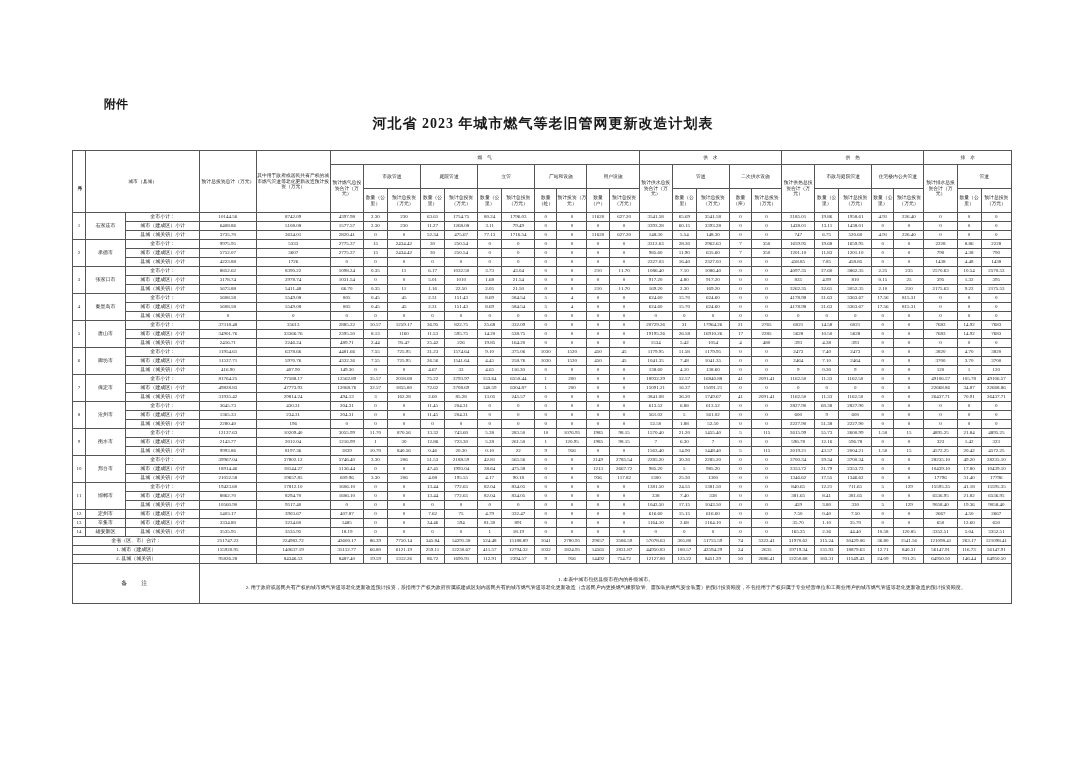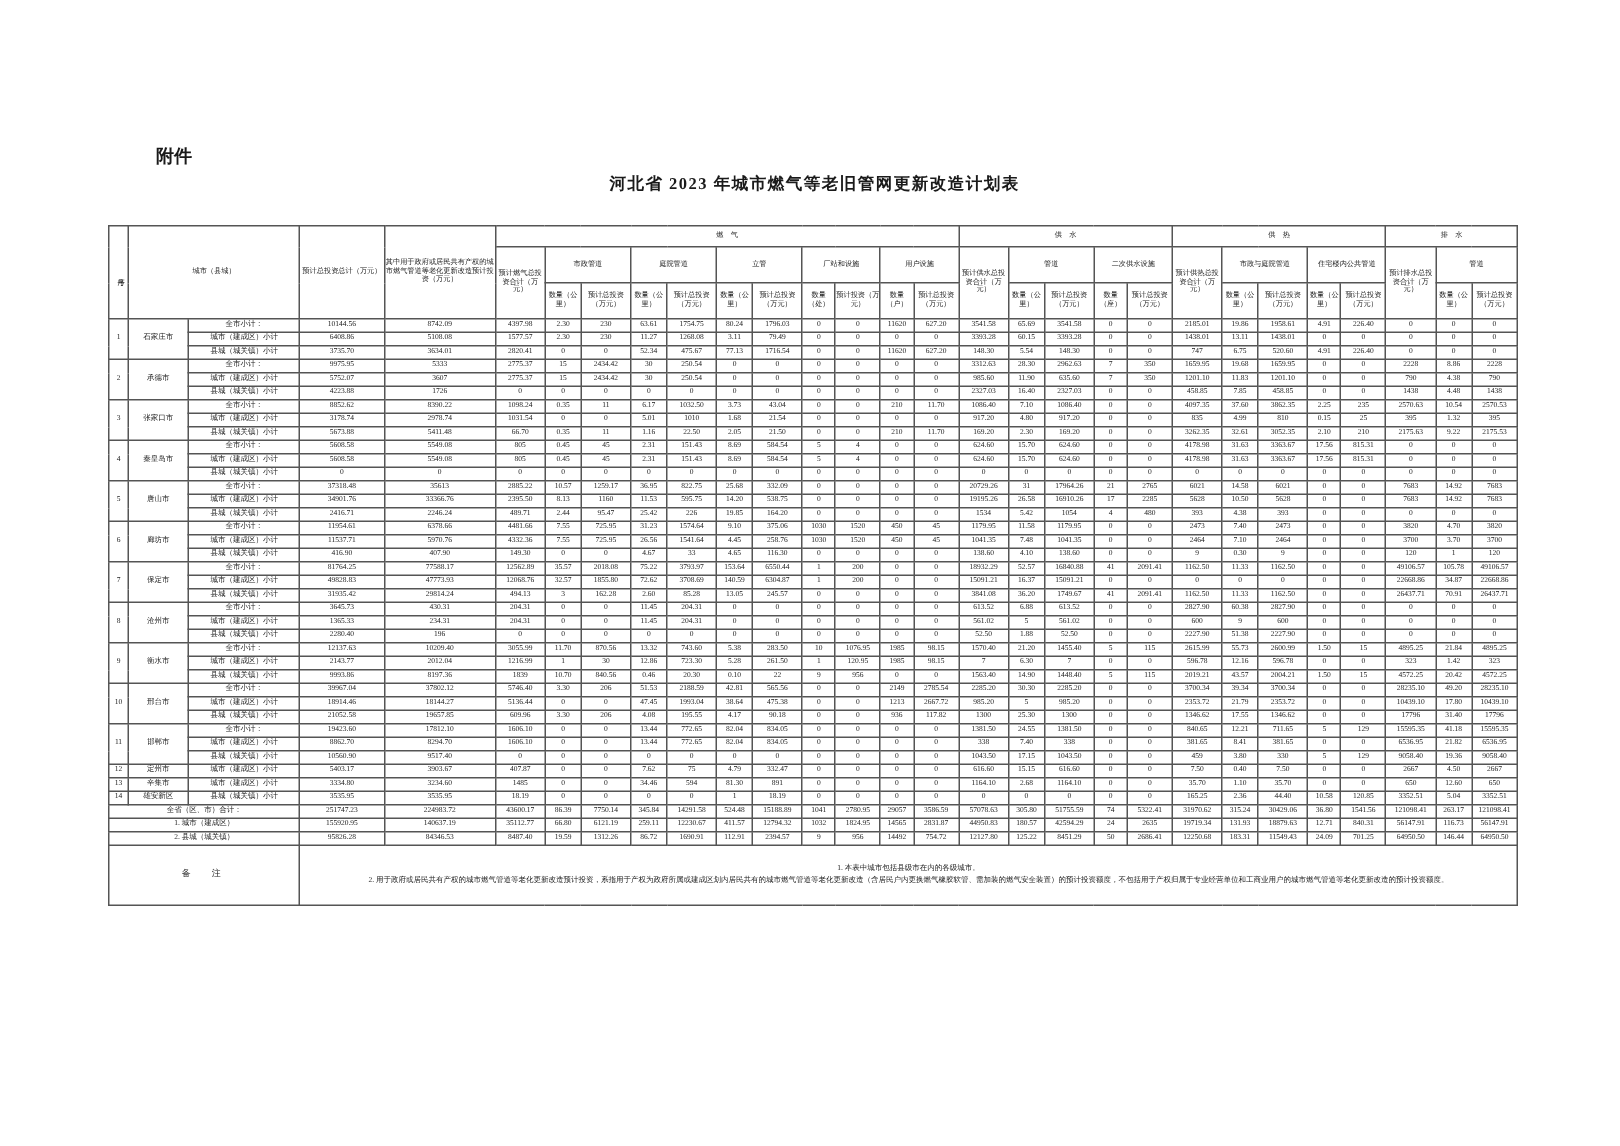--- a/index.html
+++ b/index.html
@@ -1,20 +1,20 @@
 <!DOCTYPE html>
 <html><head>
 <meta charset="utf-8">
 <style>
   html,body{margin:0;padding:0;background:#e8e8e8;}
   #page{position:relative;width:1080px;height:764px;background:#ffffff;margin:0 auto;
         font-family:"Liberation Serif","DejaVu Serif",serif;color:#1a1a1a;overflow:hidden;}
   #attachment{position:absolute;left:68px;top:96px;font-size:12px;font-weight:bold;margin-left:36px;}
   #doc-title{position:absolute;left:75px;top:115px;width:936px;text-align:center;
-             font-size:11px;font-weight:bold;letter-spacing:1px;}
+             font-size:14px;font-weight:bold;letter-spacing:1px;}
   #tbl-wrap{position:absolute;left:72px;top:150px;width:940px;}
   table.tbl{border-collapse:collapse;table-layout:fixed;width:940px;
             font-size:5px;line-height:1.15;}
   table.tbl th,table.tbl td{border:0.5px solid #555;padding:0;text-align:center;
             vertical-align:middle;font-weight:normal;overflow:hidden;word-break:break-all;}
   table.tbl thead th{font-size:4.8px;}
   tr.hdr1{height:14px;} tr.hdr2{height:24px;} tr.hdr3{height:24px;}
   tbody tr{height:9px;}
   th.vert{writing-mode:vertical-rl;text-orientation:upright;letter-spacing:1px;}
   td.row-label{text-align:center;}

